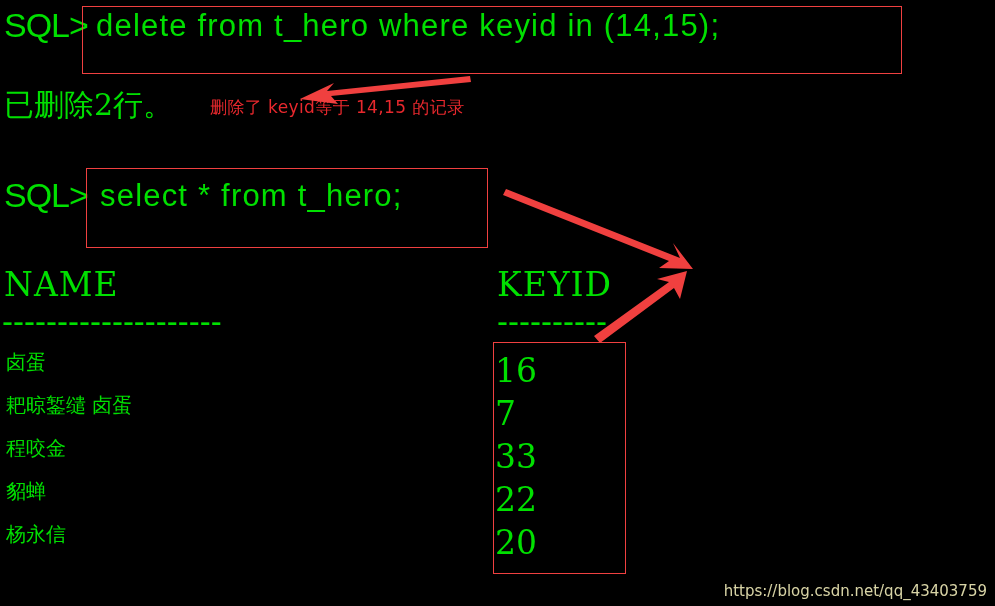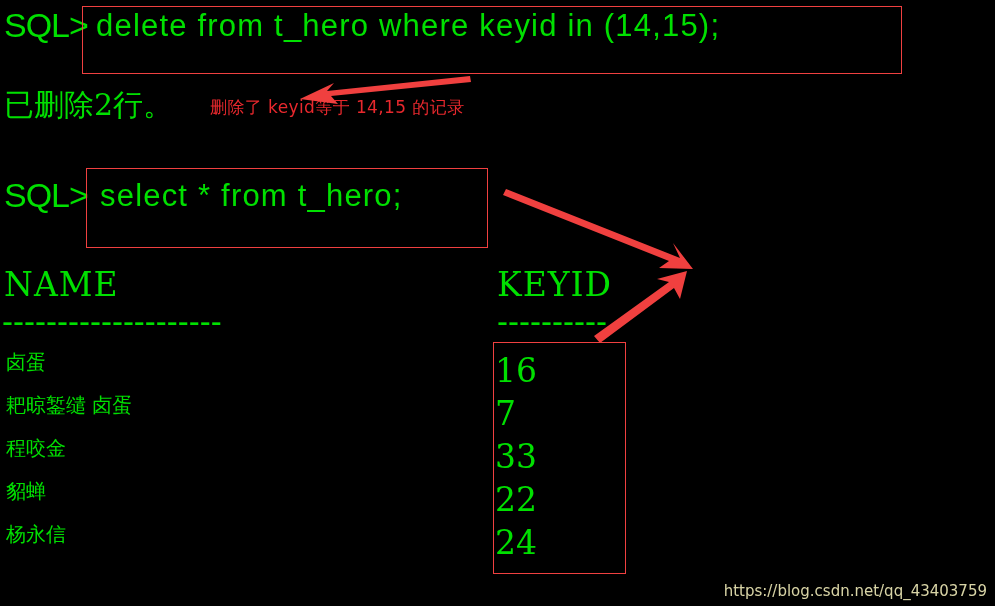--- a/index.html
+++ b/index.html
@@ -189,21 +189,21 @@
   <div class="name-cell" style="top:352px">卤蛋</div>
   <div class="name-cell" style="top:395px">耙晾錾缱 卤蛋</div>
   <div class="name-cell" style="top:438px">程咬金</div>
   <div class="name-cell" style="top:481px">貂蝉</div>
   <div class="name-cell" style="top:524px">杨永信</div>
 
   <div class="keyid-cell" style="top:354px">16</div>
   <div class="keyid-cell" style="top:397px">7</div>
   <div class="keyid-cell" style="top:440px">33</div>
   <div class="keyid-cell" style="top:483px">22</div>
-  <div class="keyid-cell" style="top:526px">24</div>
+  <div class="keyid-cell" style="top:526px">20</div>
 
   <div class="redbox" id="box-keyid-vals"></div>
 
 
   <svg id="arrow-layer" viewBox="0 0 995 606">
 
     <polygon fill="#f0403f" points="470,76 327,91 334,83 300,99 338,104 331,96 471,82"></polygon>
 
     <polygon fill="#f0403f" points="506,189 680,258 673,243 693,269 659,268 669,261 503,195"></polygon>
 

